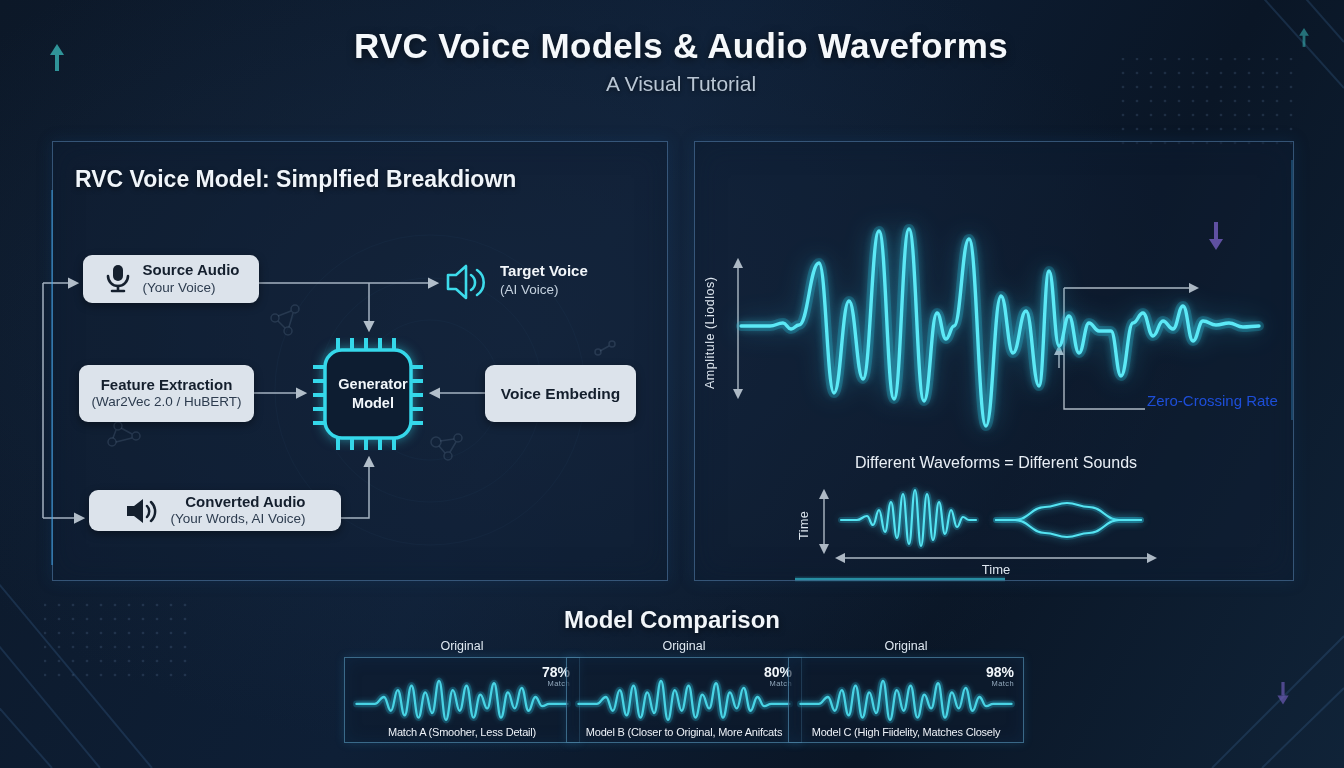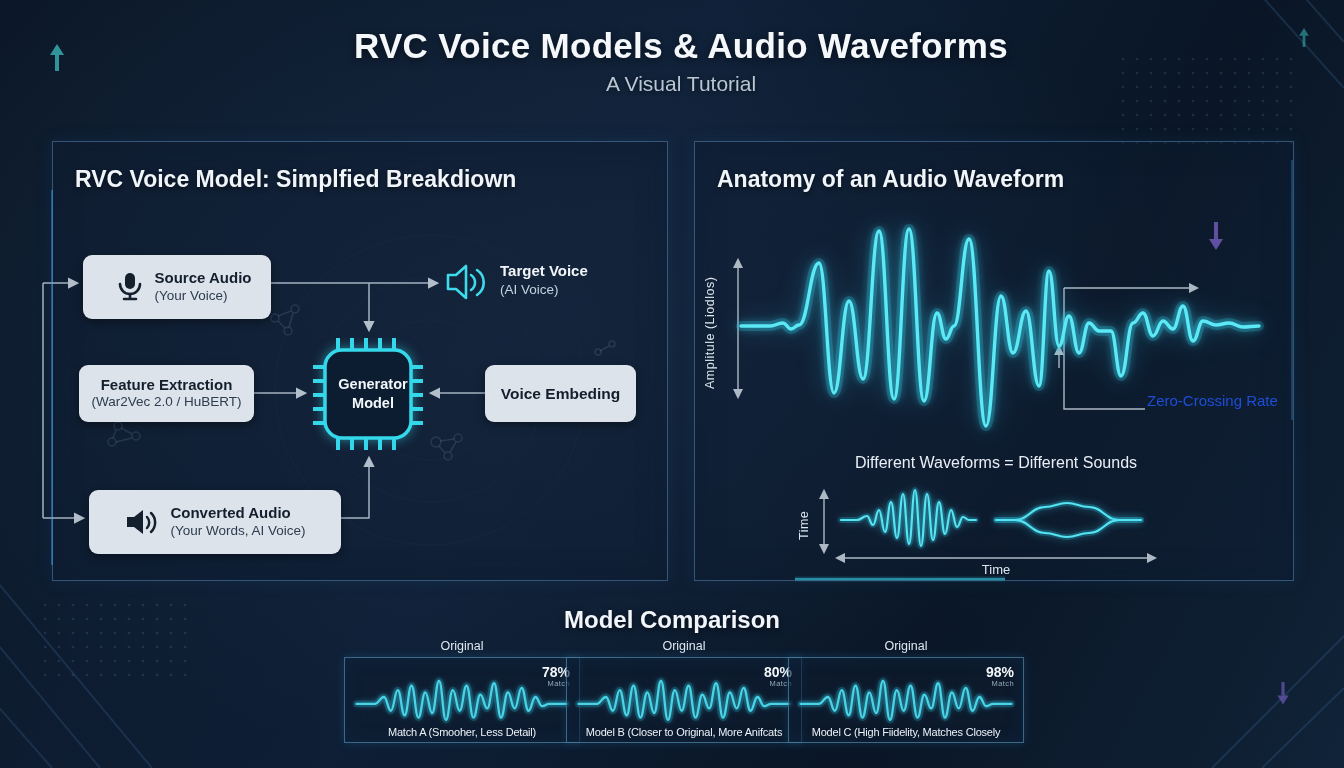--- a/index.html
+++ b/index.html
@@ -26,23 +26,23 @@
   .panel.left{left:52px;width:614px;}
   .panel.right{left:694px;width:598px;}
   .panel-title{position:absolute;left:22px;top:24px;font-size:23px;font-weight:bold;color:#f0f5fa;text-shadow:0 2px 5px rgba(0,0,0,.5);}
 
   
   .node{position:absolute;background:#dce3eb;border-radius:9px;color:#15202e;
     box-shadow:0 3px 8px rgba(0,0,0,.38);display:flex;align-items:center;justify-content:center;}
   .node .txt{line-height:1.25;}
   .node .t1{font-size:15px;font-weight:bold;color:#141f2d;}
   .node .t2{font-size:13.5px;color:#2d3c4f;}
-  .node-source{left:30px;top:113px;width:176px;height:64px;gap:10px;padding-left:12px;}
+  .node-source{left:30px;top:113px;width:176px;height:48px;gap:10px;}
   .node-feature{left:26px;top:223px;width:175px;height:57px;text-align:center;}
-  .node-converted{left:36px;top:348px;width:252px;height:64px;gap:12px;}
+  .node-converted{left:36px;top:348px;width:252px;height:41px;gap:12px;text-align:right;}
   .node-embed{left:432px;top:223px;width:151px;height:57px;}
   .node-embed .t1{font-size:15.5px;}
 
   
   .chip{position:absolute;left:258px;top:194px;width:114px;height:116px;}
   .chip .chiptxt{position:absolute;inset:14px 14px 14px 14px;display:flex;align-items:center;justify-content:flex-end;
     text-align:center;font-size:14.5px;font-weight:bold;color:#f2f7fb;line-height:1.3;}
   .chip .chiptxt span{width:76px;}
 
   
@@ -232,21 +232,20 @@
       <div class="t1">Target Voice</div>
       <div class="t2">(AI Voice)</div>
     </div>
 
     <div class="node node-embed">
       <div class="t1">Voice Embeding</div>
     </div>
   </section>
 
   <section class="panel right">
-    <div class="panel-title">Anatomy of an Audio Waveform</div>
 
     <svg width="598" height="438" viewBox="0 0 598 438" style="position:absolute;left:0;top:0">
       <defs>
         <marker id="arw2" viewBox="0 0 10 10" refX="8" refY="5" markerWidth="7.5" markerHeight="7.5" orient="auto-start-reverse">
           <path d="M0,0 L10,5 L0,10 z" fill="#c9d4de"></path>
         </marker>
       </defs>
       <g stroke="#c9d4de" stroke-width="1.4" fill="none" opacity="0.85">
         <path d="M43,118 V255" marker-start="url(#arw2)" marker-end="url(#arw2)"></path>
         <path d="M369,146 H502" marker-end="url(#arw2)"></path>

